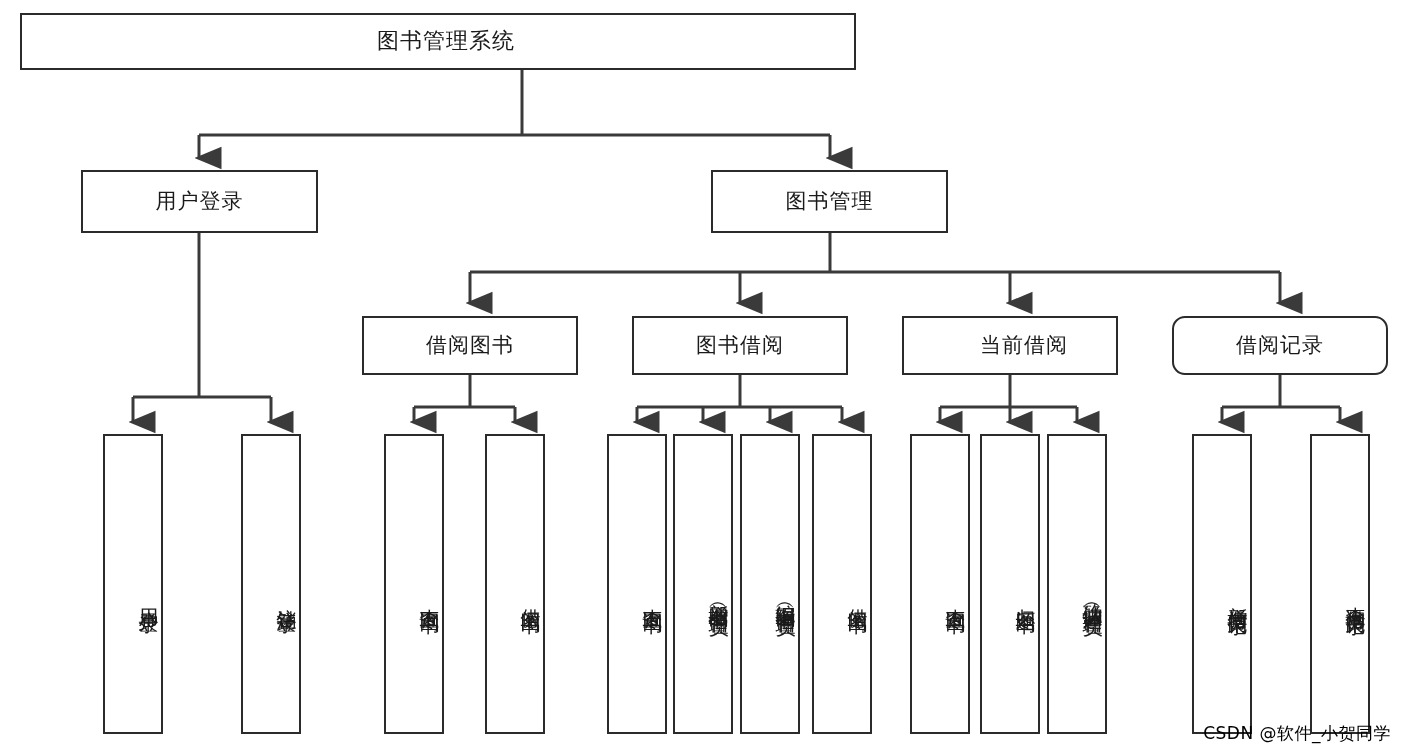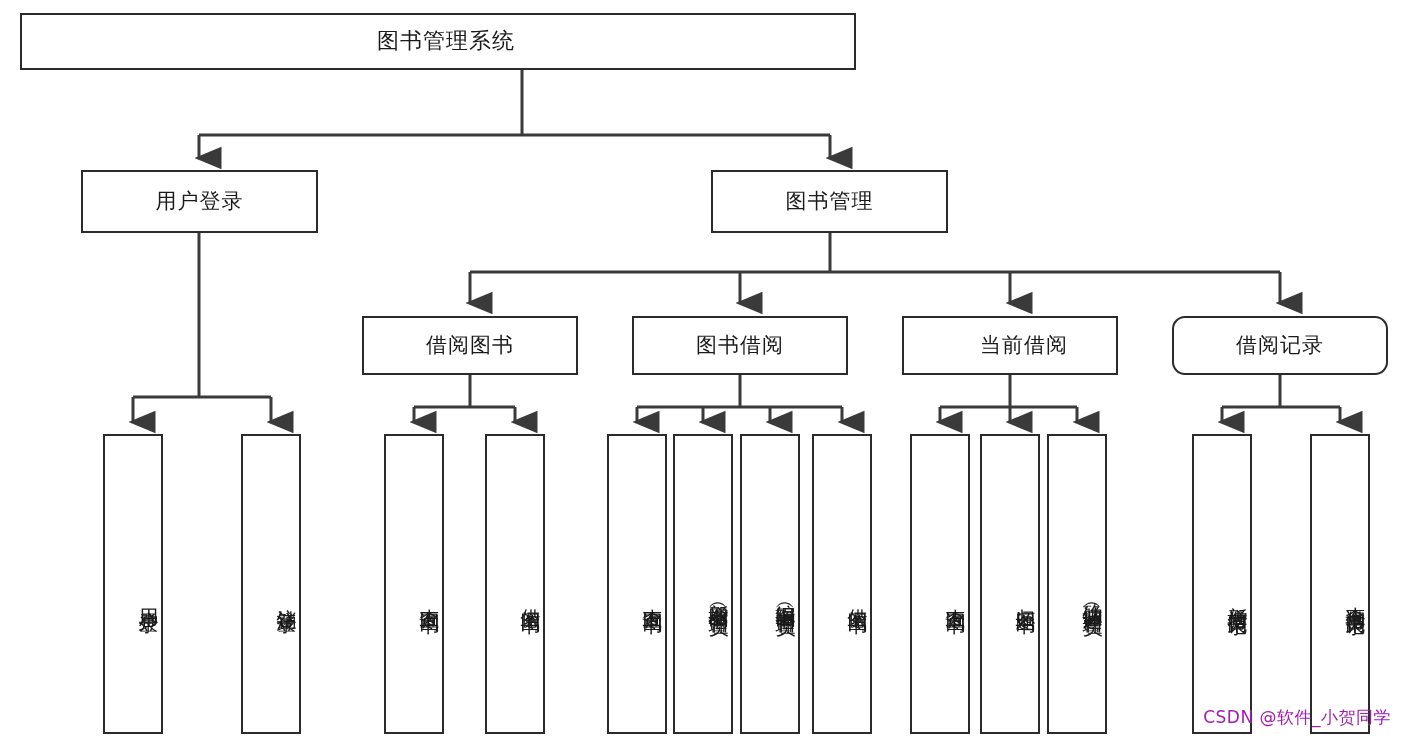--- a/index.html
+++ b/index.html
@@ -57,23 +57,23 @@
     justify-content: center;
     white-space: nowrap;
   }
   .node.vert .vtext {
     writing-mode: vertical-rl;
     text-orientation: upright;
   }
   .watermark {
     position: absolute;
     right: 14px;
-    bottom: 18px;
+    bottom: 2px;
     font-size: 17px;
-    color: #a21caf;
+    color: #000000;
     letter-spacing: 0.5px;
     z-index: 5;
     white-space: nowrap;
   }
 </style>
 </head>
 <body>
 
 <div id="canvas">
 

